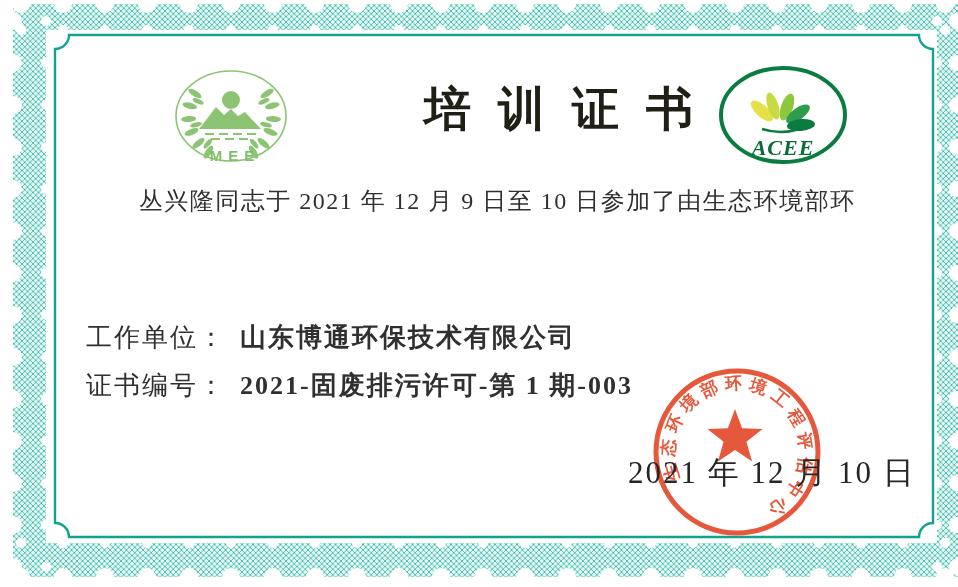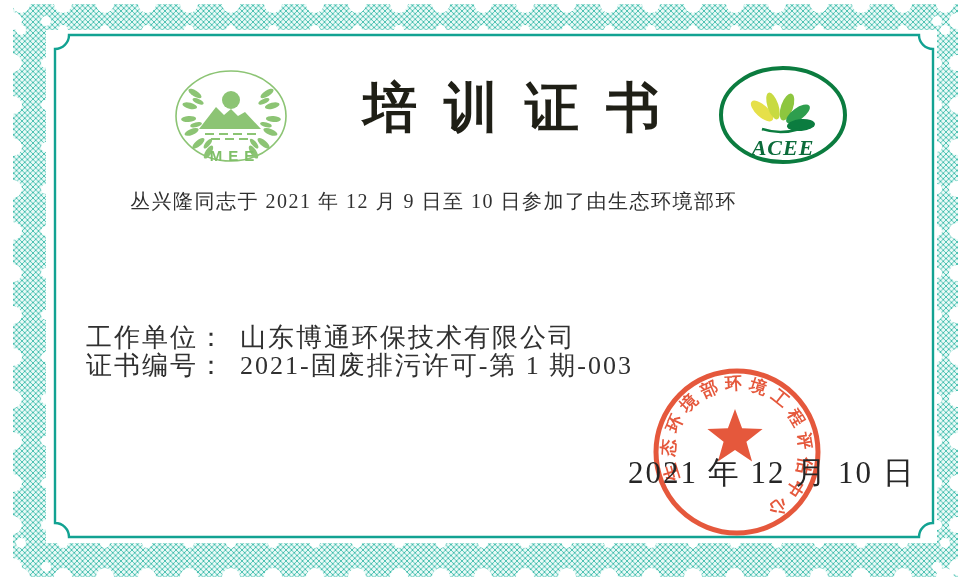--- a/index.html
+++ b/index.html
@@ -4,32 +4,32 @@
 <style>
   html,body{margin:0;padding:0;background:#ffffff;}
   .cert{
     position:relative;width:958px;height:587px;background:#ffffff;
     font-family:"Liberation Serif","DejaVu Serif",serif;overflow:hidden;
   }
   .abs{position:absolute;}
   .border-svg{left:0;top:0;width:958px;height:587px;}
   .logo-svg{display:block;}
   .title{
-    left:303px;top:72px;width:390px;text-align:center;
-    font-size:54px;font-weight:700;color:#1f1f16;
+    left:303px;top:78px;width:390px;text-align:right;
+    font-size:47px;font-weight:700;color:#1f1f16;
     letter-spacing:27px;padding-left:27px;white-space:nowrap;
   }
-  .body-block{left:86px;top:184px;width:830px;color:#303030;font-size:20px;}
+  .body-block{left:86px;top:184px;width:830px;color:#303030;font-size:24px;}
   .body-line{line-height:34px;white-space:nowrap;letter-spacing:1.5px;}
   .body-line.indent{text-indent:2.2em;}
   .info-row{left:86px;color:#303030;font-size:26px;white-space:nowrap;letter-spacing:1.5px;}
   .info-row .label{letter-spacing:2px;}
-  .info-row .value{margin-left:14px;letter-spacing:2px;}
+  .info-row .value{margin-left:14px;letter-spacing:2px;font-weight:bold;}
   .row-workunit{top:320px;}
-  .row-certno{top:348px;}
+  .row-certno{top:368px;}
   .date-line{left:628px;top:452px;font-size:31px;color:#262626;letter-spacing:2px;white-space:nowrap;z-index:4;}
   .seal{left:637px;top:352px;width:200px;height:200px;z-index:3;opacity:0.92;}
 </style>
 </head>
 <body>
 
 <div class="cert">
 
   <svg class="abs border-svg" width="958" height="587" viewBox="0 0 958 587" xmlns="http://www.w3.org/2000/svg">
     <defs>

